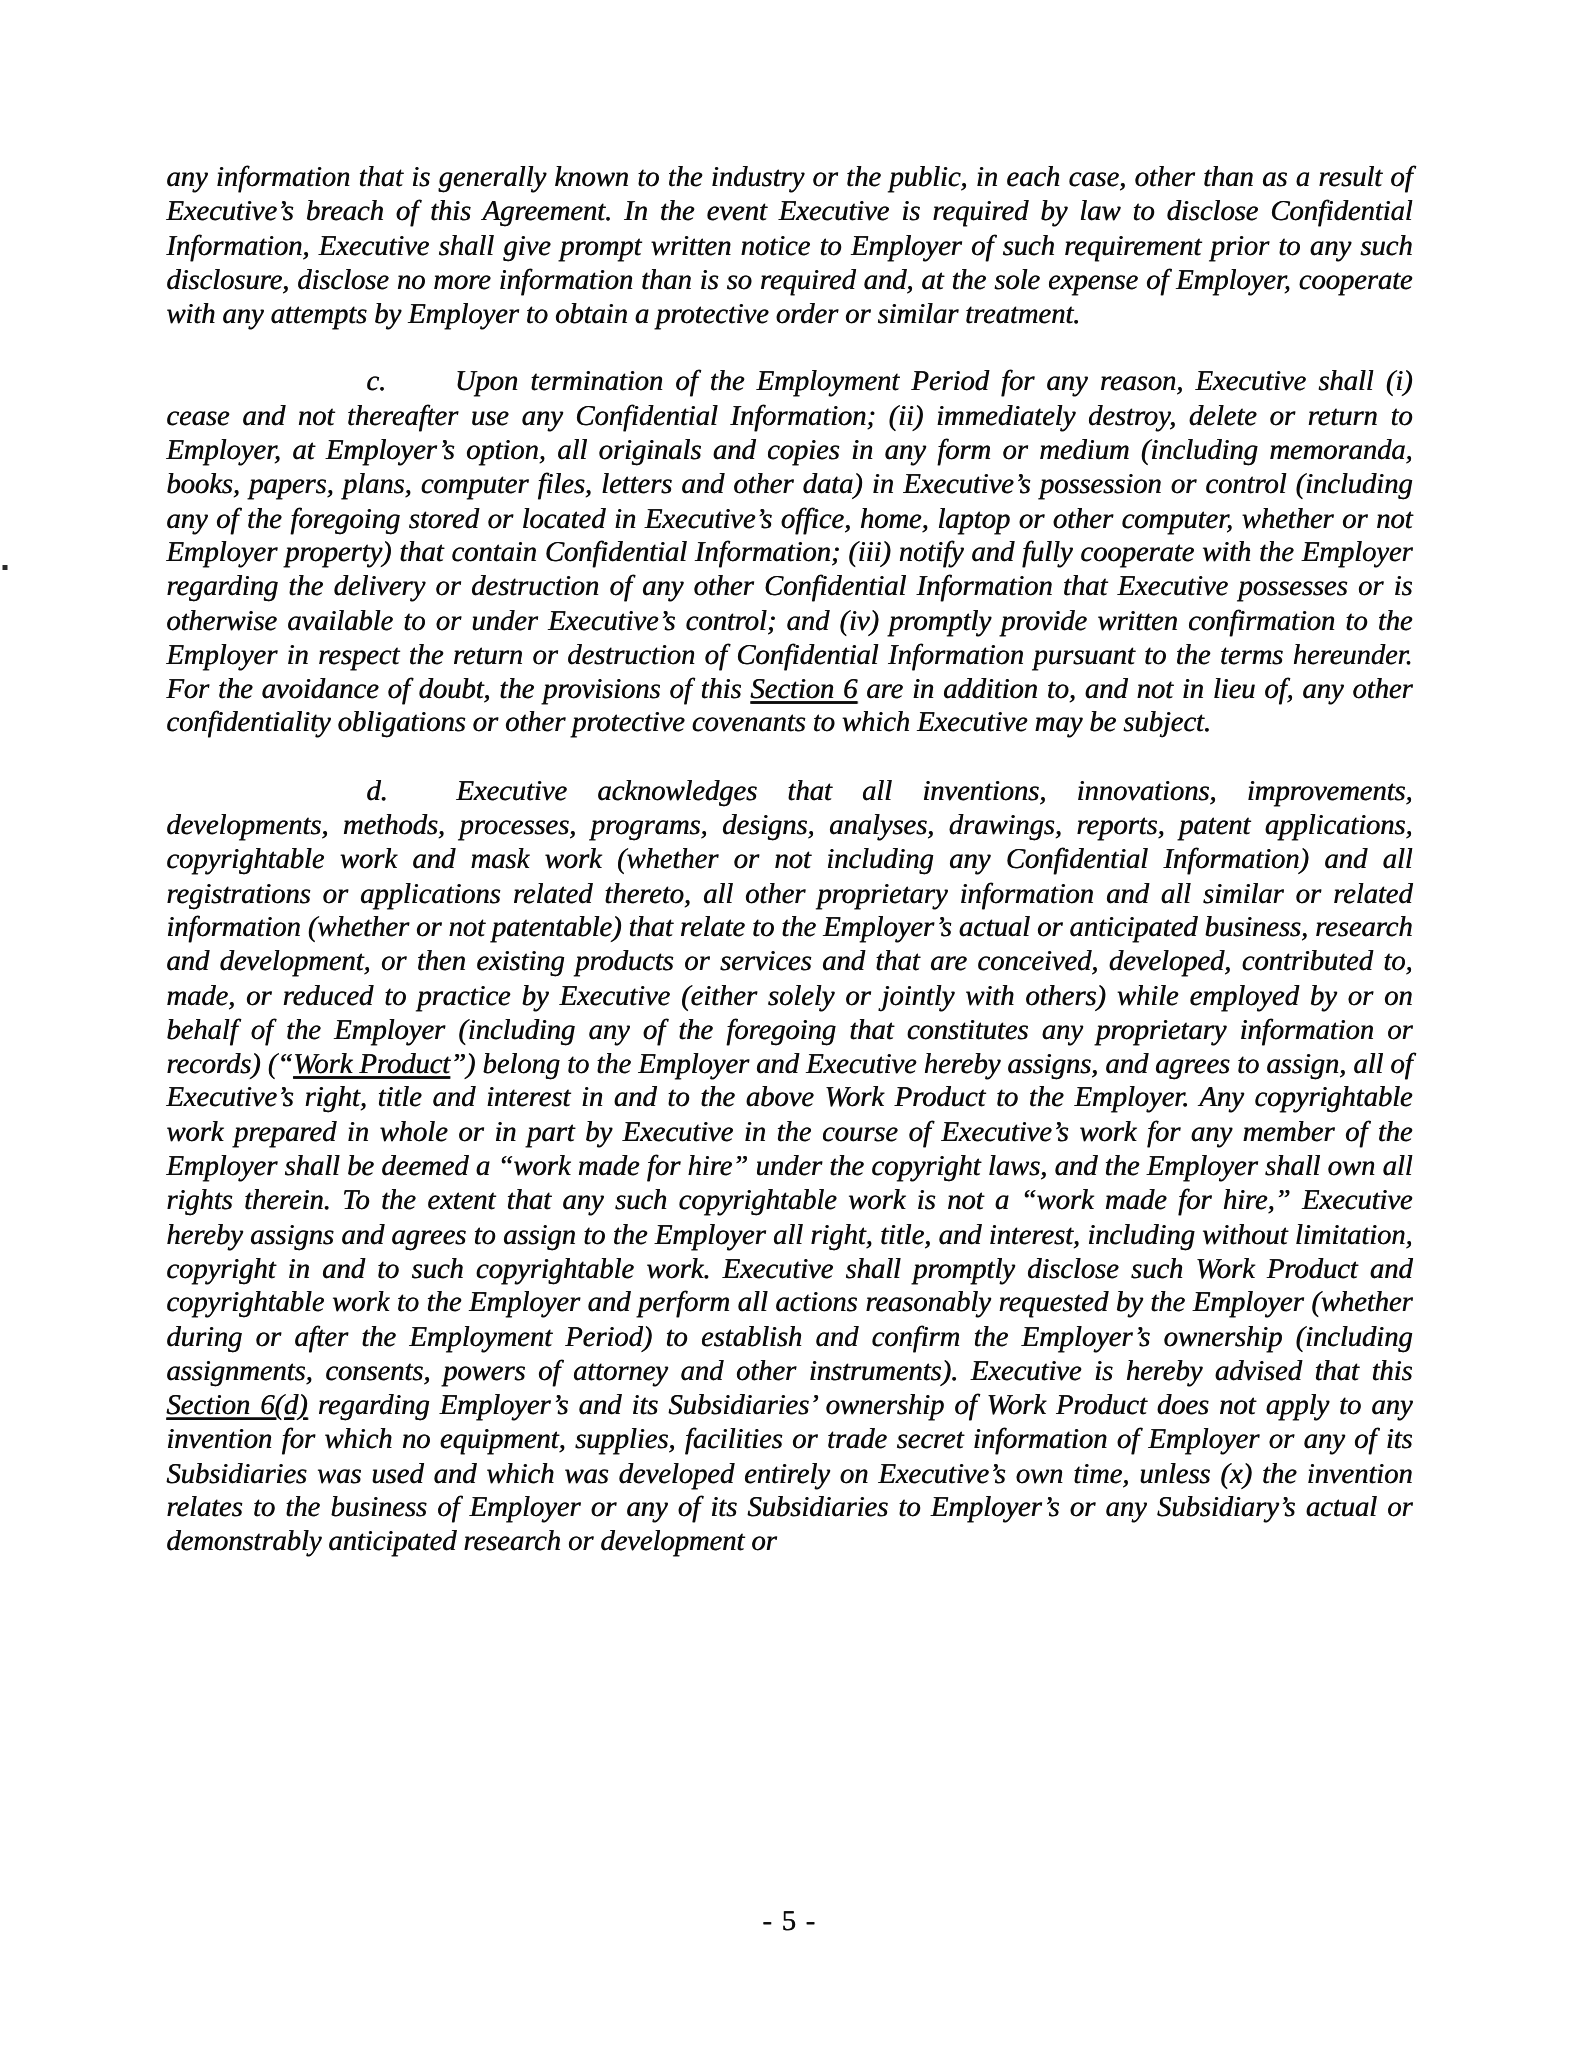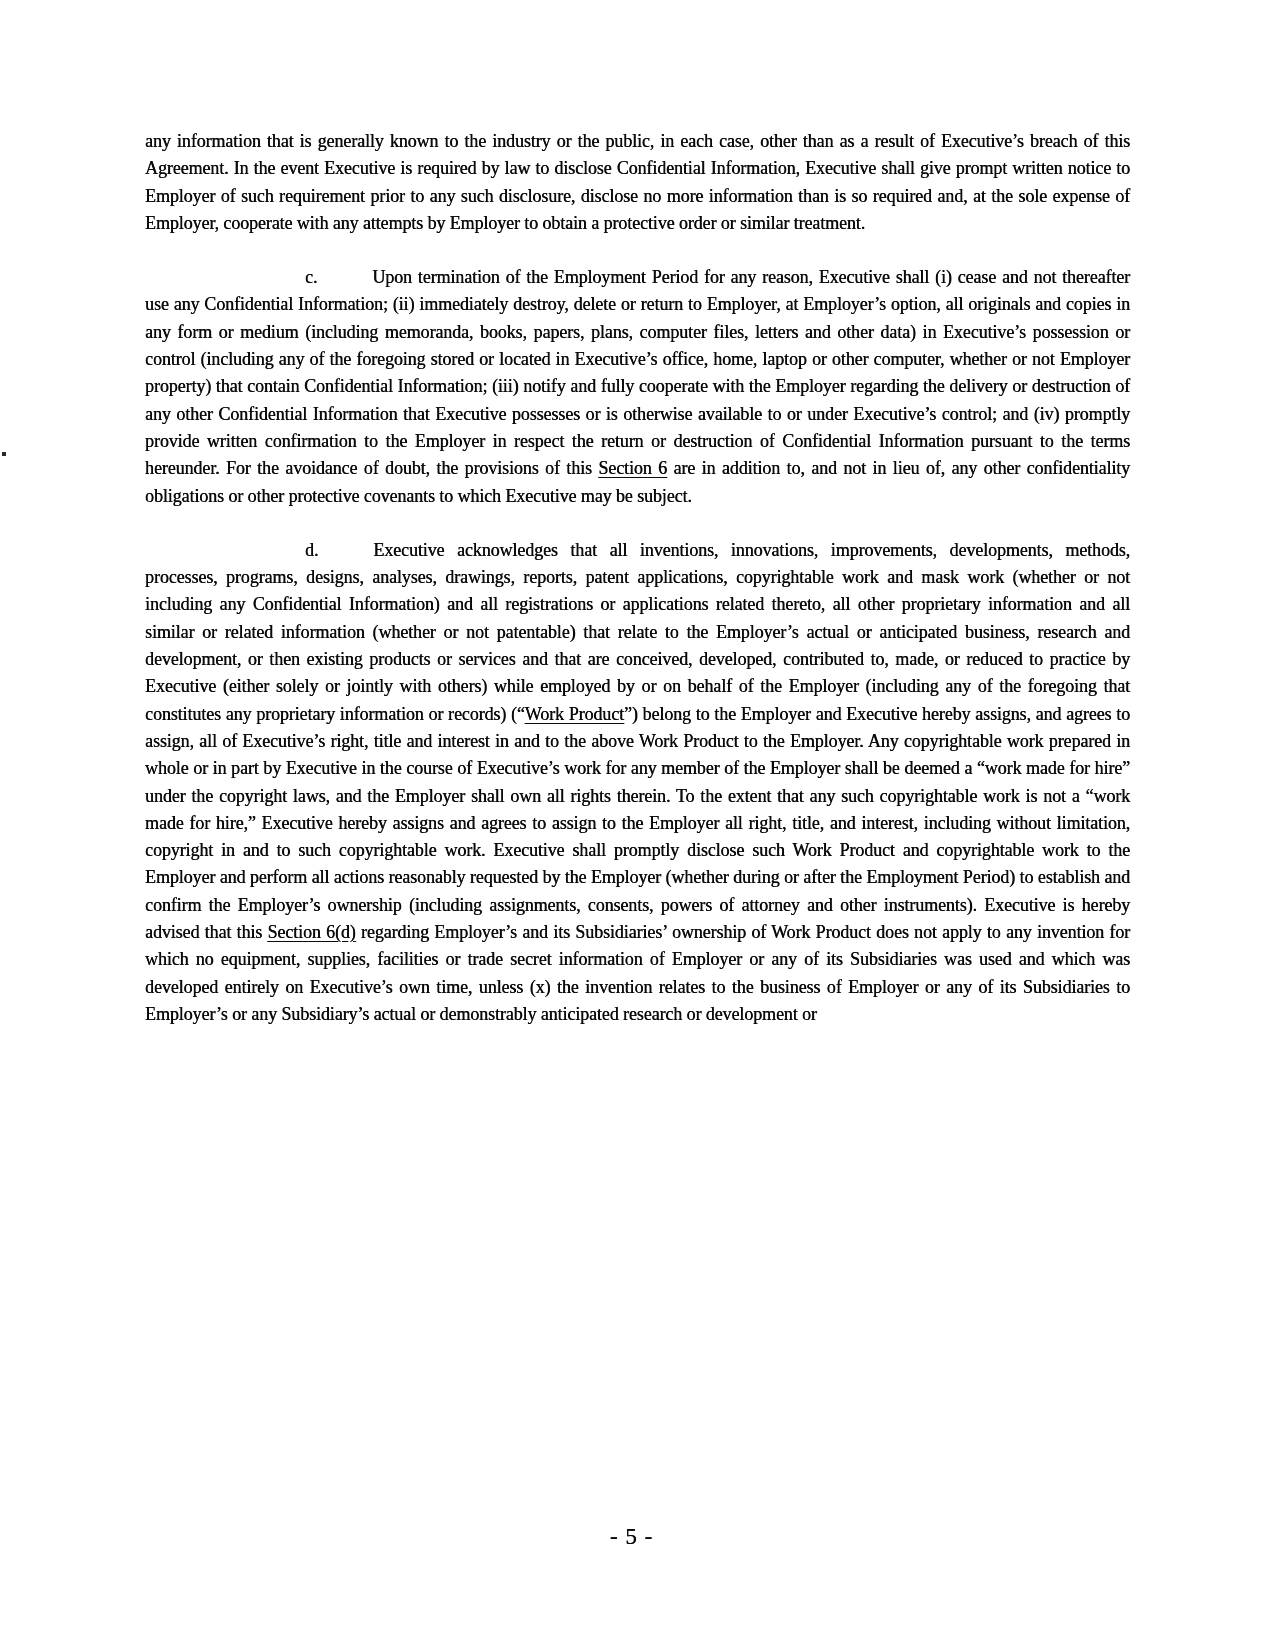--- a/index.html
+++ b/index.html
@@ -20,26 +20,27 @@
     inset: 0;
     background: #ffffff;
   }
   .page-content {
     position: absolute;
     left: 133px;
     top: 128px;
     width: 997px;
   }
   p.doc-para {
-    margin: 0 0 27px 12px;
-    font-size: 18px;
+    margin: 0 0 27px 0;
+    font-size: 23px;
     line-height: 27.3px;
     text-align: justify;
     letter-spacing: -0.1px;
     text-shadow: 0.35px 0 0 currentColor; 
+    font-style: italic;
   }
   p.doc-para.labeled {
     text-indent: 160px;
   }
   .para-label {
     display: inline;
   }
   .label-gap {
     display: inline-block;
     width: 55px;

